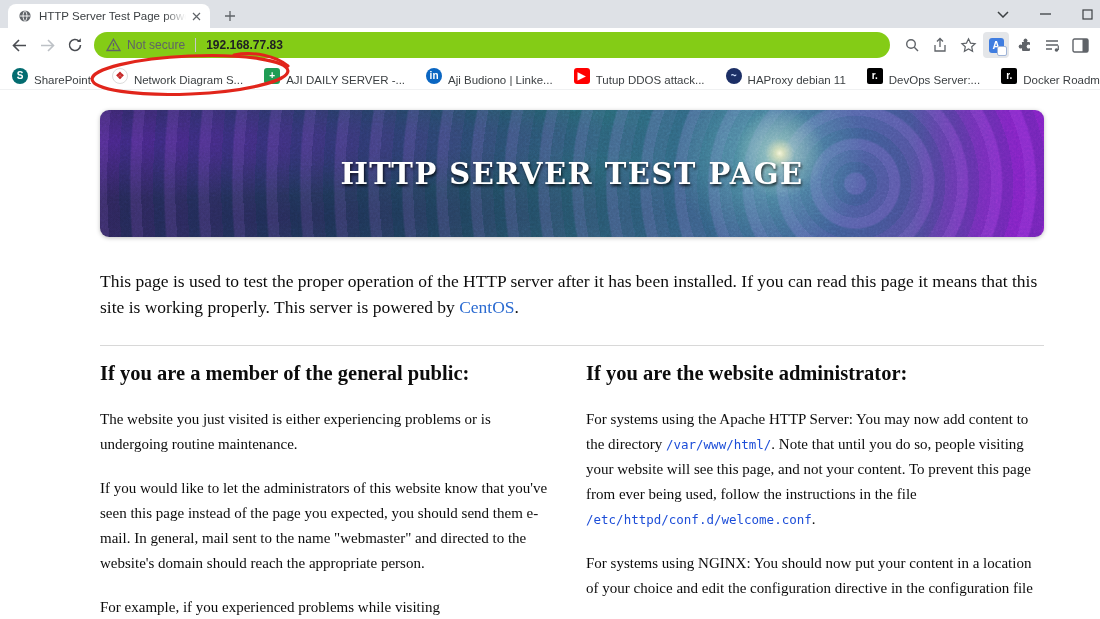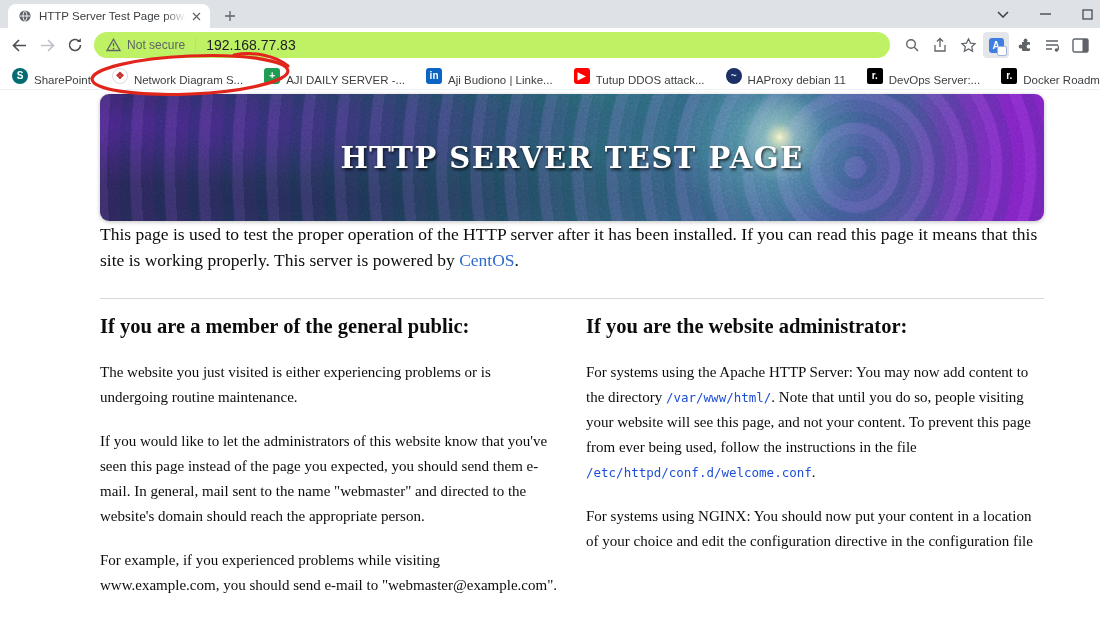--- a/index.html
+++ b/index.html
@@ -20,25 +20,25 @@
     border-radius:50%; }
   .tab-close { width:16px; height:16px; }
   .newtab { position:absolute; left:220px; top:6px; width:20px; height:20px; }
   .wctrls { position:absolute; right:-8px; top:0; height:28px; display:flex; align-items:center; }
   .wctrl { width:42px; height:28px; display:flex; align-items:center; justify-content:center; }
 
   
   .toolbar { position:relative; height:34px; background:#fff; display:flex; align-items:center;
     padding:0 6px; }
   .navbtn { width:26px; height:26px; margin:0 1px; }
-  .omnibox { width:805px; height:26px; margin-left:5px; background:#bef264; border-radius:13px;
+  .omnibox { width:805px; height:26px; margin-left:5px; background:#84cc16; border-radius:13px;
     display:flex; align-items:center; padding:0 12px; }
   .sec-label { font-size:12px; color:#5f6368; margin:0 10px 0 6px; white-space:nowrap; }
   .omni-div { width:1px; height:14px; background:#c6c9cc; margin-right:10px; }
-  .omni-url { font-size:14px; color:#202124; white-space:nowrap; }
+  .omni-url { font-size:12px; color:#202124; white-space:nowrap;font-weight:bold; }
   .tb-right { display:flex; align-items:center; margin-left:8px; }
   .tb-right .iconbtn { width:26px; height:26px; margin:0 1px; }
   .translate-chip { width:24px; height:24px; background:#e4e6e9; border-radius:4px;
     display:flex; align-items:center; justify-content:center; margin:0 2px; }
   .translate-inner { width:15px; height:15px; background:#3f7de0; border-radius:3px; color:#fff;
     font-size:10px; font-weight:bold; display:flex; align-items:center; justify-content:center;
     position:relative; }
   .translate-inner::after { content:""; position:absolute; right:-3px; bottom:-3px; width:8px;
     height:8px; background:#fff; border:1px solid #9fb4d8; border-radius:2px; }
   .scribble { position:absolute; left:84px; top:20px; width:214px; height:54px; z-index:6;
@@ -48,37 +48,37 @@
   .bookmarks { height:28px; background:#fff; display:flex; align-items:center;
     padding-left:12px; border-bottom:1px solid #f0f1f2; }
   .bm-item { display:flex; align-items:center; margin-right:21px; cursor:pointer; }
   .bm-icon { width:16px; height:16px; display:flex; align-items:center; justify-content:center;
     font-size:10px; font-weight:bold; line-height:1; flex:none; }
   .bm-label { font-size:11.5px; color:#3c4043; margin-left:6px; white-space:nowrap;margin-top:9px; }
 
   
   .page { background:#fff; height:529px; overflow:hidden; }
   .content { width:944px; margin-left:100px; font-family:"Liberation Serif", serif; color:#0c0c0c; }
-  .banner { position:relative; margin-top:4px; height:127px; border-radius:9px; overflow:hidden;
+  .banner { position:relative; margin-top:20px; height:127px; border-radius:9px; overflow:hidden;
     background-color:#1d3b52; box-shadow:0 1px 4px rgba(0,0,0,0.25);
     background-image:
       radial-gradient(circle at 72% 34%, rgba(255,252,220,0.95) 0px, rgba(242,240,190,0.8) 4px, rgba(190,225,205,0.4) 15px, rgba(190,225,205,0) 45px),
       radial-gradient(circle at 71% 38%, rgba(120,215,205,0.45) 0px, rgba(120,215,205,0) 95px),
       repeating-radial-gradient(circle at 80% 58%, rgba(150,100,220,0.20) 0 10px, rgba(35,65,115,0.20) 12px 22px, rgba(95,65,165,0.14) 22px 34px),
       radial-gradient(ellipse at 2% 25%, rgba(72,32,140,0.8) 0%, rgba(72,32,140,0) 42%),
       radial-gradient(ellipse at 18% 85%, rgba(28,24,68,0.6), rgba(28,24,68,0) 50%),
       linear-gradient(to right, rgba(130,28,198,0) 86%, rgba(134,28,200,0.95) 97%),
       linear-gradient(105deg, #2b2150 0%, #263159 12%, #1c4354 26%, #1f5b60 40%, #2a6e75 52%, #3a6e8e 66%, #45639c 78%, #524a9c 88%, #6c2fb0 100%);
   }
   .banner-noise { position:absolute; inset:0; width:100%; height:100%; opacity:0.30;
     mix-blend-mode:overlay; }
   .banner-title { position:absolute; inset:0; display:flex; align-items:center; justify-content:center;
     font-family:"DejaVu Serif", serif; font-weight:bold; font-size:29px; color:#fff;
     letter-spacing:1.5px; text-shadow:1px 2px 3px rgba(0,0,0,0.75); }
-  .intro { font-size:17.5px; line-height:1.5; }
+  .intro { margin-top:31px; font-size:17.5px; line-height:1.5; }
   .rule { border:none; border-top:1px solid #d8d8d8; margin-top:24px; }
   .cols { display:flex; gap:28px; margin-top:16px; }
   .col { flex:1; }
   .col h2 { font-size:20.5px; font-weight:bold; margin-bottom:22px; }
   .col p { font-size:15px; line-height:1.67; margin-top:19px; }
   a.tlink { color:#2b6bd1; text-decoration:none; }
   span.code { font-family:"DejaVu Sans Mono", monospace; font-size:12.5px; color:#1d4ed8; }
 </style>
 </head>
 <body>
@@ -208,21 +208,21 @@
       <span class="bm-icon" style="background: rgb(255, 255, 255); color: rgb(198, 40, 40); border-radius: 50%; border: 1px solid rgb(220, 220, 220);">❖</span>
       <span class="bm-label">Network Diagram S...</span>
     </div>
 
     <div class="bm-item">
       <span class="bm-icon" style="background: rgb(31, 157, 85); color: rgb(255, 255, 255); border-radius: 3px;">+</span>
       <span class="bm-label">AJI DAILY SERVER -...</span>
     </div>
 
     <div class="bm-item">
-      <span class="bm-icon" style="background: rgb(10, 102, 194); color: rgb(255, 255, 255); border-radius: 3px;">in</span>
+      <span class="bm-icon" style="background: rgb(10, 102, 194); color: rgb(255, 255, 255); border-radius: 8px;">in</span>
       <span class="bm-label">Aji Budiono | Linke...</span>
     </div>
 
     <div class="bm-item">
       <span class="bm-icon" style="background: rgb(255, 0, 0); color: rgb(255, 255, 255); border-radius: 3px;">▶</span>
       <span class="bm-label">Tutup DDOS attack...</span>
     </div>
 
     <div class="bm-item">
       <span class="bm-icon" style="background: rgb(28, 47, 102); color: rgb(207, 224, 255); border-radius: 50%;">~</span>

